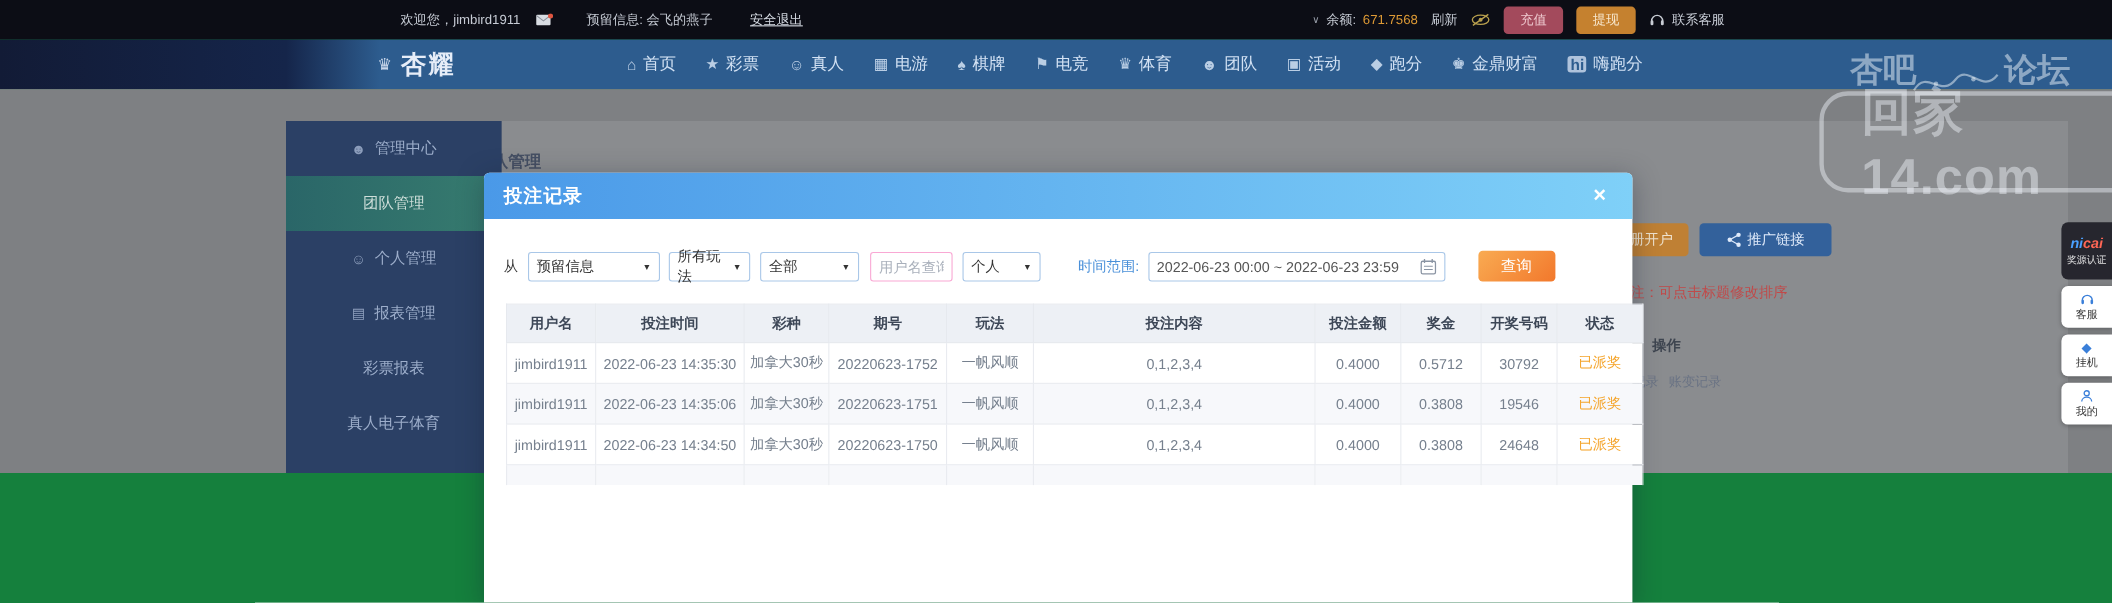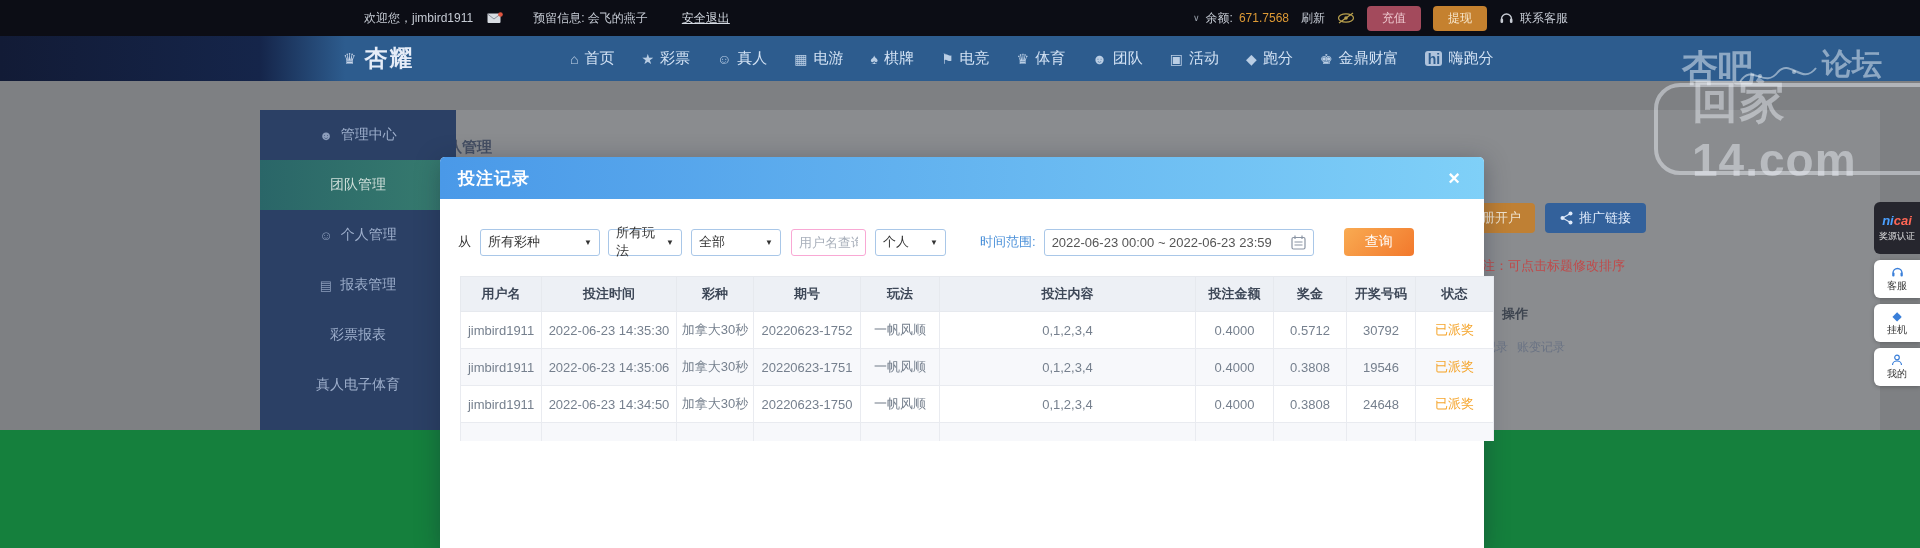--- a/index.html
+++ b/index.html
@@ -30,21 +30,21 @@
   .ic-hi{width:17px;height:15px;background:#c6d6ea;color:#2d5c8e;font-size:10px;font-weight:bold;border-radius:3px;
          display:inline-flex;align-items:center;justify-content:center;opacity:.9;}
 
   
   .content{position:absolute;left:0;top:81px;width:100%;height:349px;background:#7e8083;}
   .card{position:absolute;left:456px;top:29px;width:1424px;height:320px;background:#8a8c8f;}
   .page-title{position:absolute;left:432px;top:57px;font-size:15px;font-weight:bold;color:#454f63;}
   .bh-btn{position:absolute;top:122px;height:30px;border:none;border-radius:4px;font-size:13px;cursor:pointer;
           display:flex;align-items:center;justify-content:center;gap:6px;}
   .bh-reg{left:1455px;width:80px;background:#bf8034;color:#efe3cf;}
-  .bh-promo{left:1545px;width:101px;background:#33619b;color:#dfeafa;}
+  .bh-promo{left:1545px;width:120px;background:#33619b;color:#dfeafa;}
   .bh-note{position:absolute;left:1482px;top:176px;font-size:13px;color:#c04a4a;}
   .bh-op{position:absolute;left:1502px;top:224px;font-size:13px;font-weight:600;color:#3e4550;}
   .bh-links{position:absolute;left:1460px;top:258px;font-size:12px;color:#6a7384;display:flex;gap:9px;}
   .bh-links span{cursor:pointer;}
 
   
   .sidebar{position:absolute;left:260px;top:29px;width:196px;height:320px;background:#2b4065;}
   .sb-item{height:50px;display:flex;align-items:center;justify-content:center;gap:8px;
            color:#9daecb;font-size:14px;cursor:pointer;}
   .sb-item .ic{font-size:13px;opacity:.85;}
@@ -82,21 +82,21 @@
   .bet-table td.paid{color:#f5a52c;}
   .bet-table tr.partial td{height:16px;border-bottom:none;}
   .bet-table th:nth-child(1){width:78px;margin-left:20px;}  .bet-table th:nth-child(2){width:132px;}
   .bet-table th:nth-child(3){width:74px;}  .bet-table th:nth-child(4){width:104px;}
   .bet-table th:nth-child(5){width:76px;}  .bet-table th:nth-child(6){width:253px;}
   .bet-table th:nth-child(7){width:75px;}  .bet-table th:nth-child(8){width:70px;}
   .bet-table th:nth-child(9){width:66px;}  .bet-table th:nth-child(10){width:75px;}
 
   
   .wm{position:absolute;color:rgba(238,244,250,.5);font-weight:bold;z-index:6;pointer-events:none;}
-  .wm1{left:1682px;top:44px;font-size:36px;}
+  .wm1{left:1682px;top:44px;font-size:30px;}
   .wm2{left:1822px;top:44px;font-size:30px;}
   .wm-flourish{position:absolute;left:1738px;top:58px;z-index:6;pointer-events:none;}
   .wm-box{position:absolute;left:1654px;top:83px;width:300px;height:92px;border:4px solid rgba(240,245,250,.45);
           border-radius:26px;z-index:6;display:flex;align-items:center;padding-left:34px;box-sizing:border-box;
           color:rgba(240,245,250,.45);font-size:46px;font-weight:bold;letter-spacing:1px;pointer-events:none;}
 
   
   .widget-stack{position:absolute;right:0;top:202px;width:46px;display:flex;flex-direction:column;gap:6px;z-index:30;}
   .w-nicai{height:52px;background:#26262e;border-radius:6px 0 0 6px;display:flex;flex-direction:column;
            align-items:center;justify-content:center;cursor:pointer;}
@@ -259,21 +259,21 @@
 
   <div class="modal">
     <div class="modal-head">
       <span class="modal-title">投注记录</span>
       <span class="modal-close">×</span>
     </div>
     <div class="modal-body">
       <div class="filters">
         <span class="f-label m9">从</span>
         <div class="sel m8" style="width:120px">
-          <span>所有彩种</span>
+          <span>预留信息</span>
           <span class="car">▼</span>
         </div>
         <div class="sel m9" style="width:74px">
           <span>所有玩法</span>
           <span class="car">▼</span>
         </div>
         <div class="sel m10" style="width:90px">
           <span>全部</span>
           <span class="car">▼</span>
         </div>

